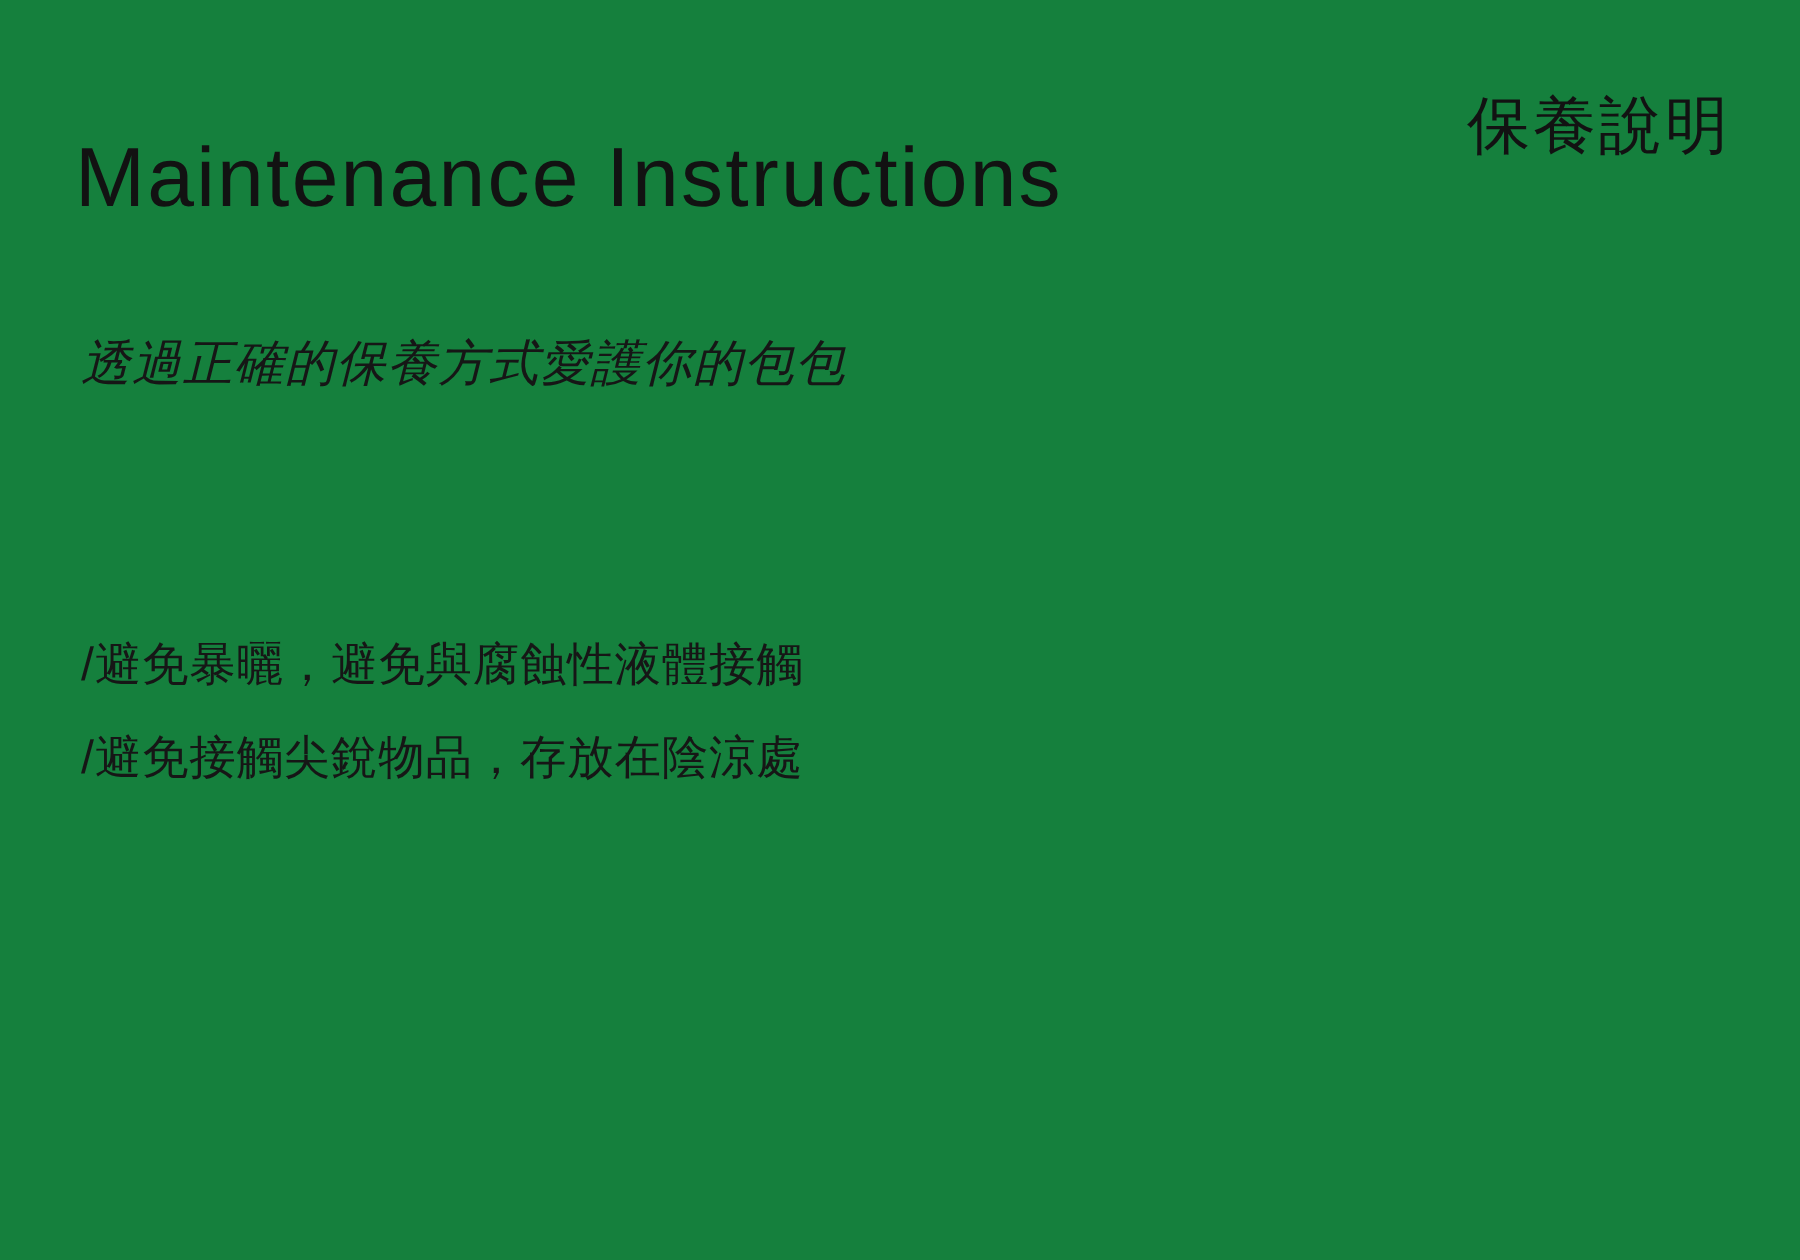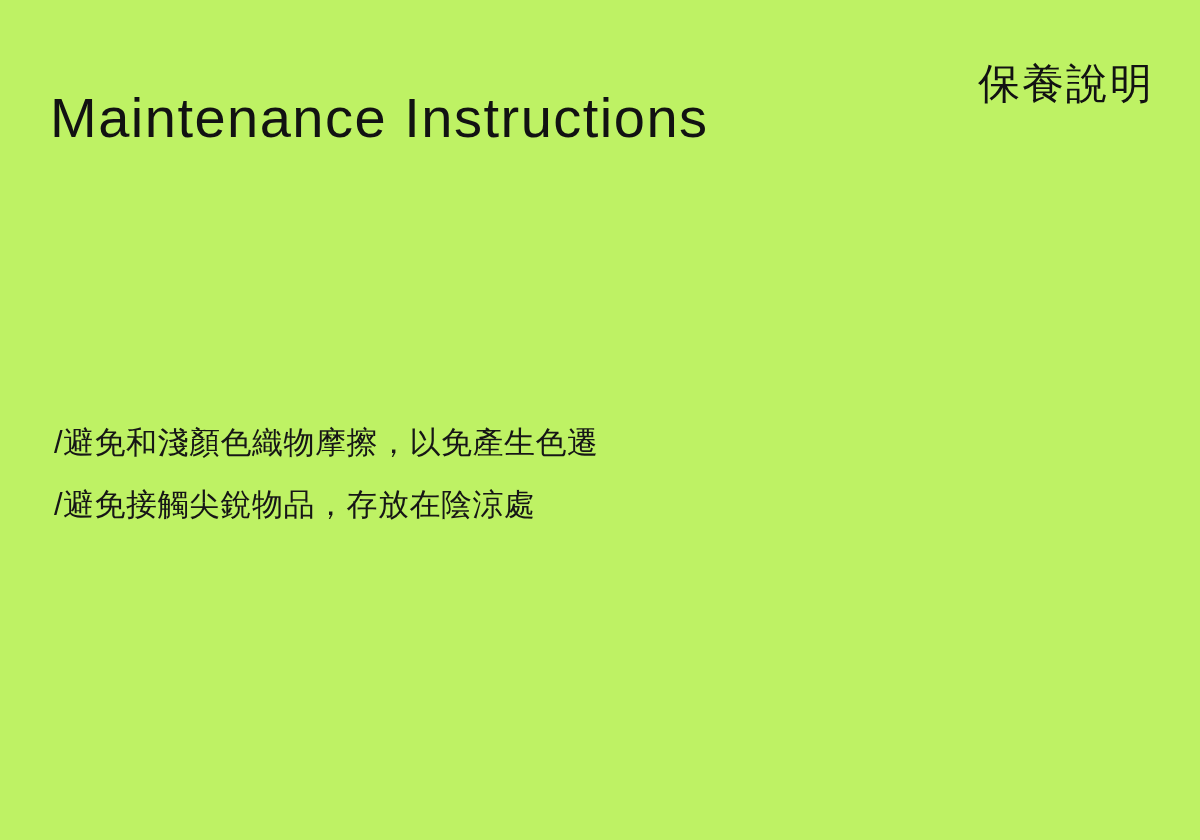--- a/index.html
+++ b/index.html
@@ -11,21 +11,21 @@
     height: 840px;
     background: #ffffff;
     position: relative;
     overflow: hidden;
     font-family: "Liberation Sans", "DejaVu Sans", sans-serif;
     color: #151515;
   }
   .page {
     position: absolute;
     inset: 0;
-    background: #bef264;
+    background: #15803d;
   }
   .title-en {
     position: absolute;
     left: 50px;
     top: 48px;
     font-size: 56px;
     font-weight: 500;
     letter-spacing: 1.5px;
     line-height: 64px;
     white-space: nowrap;
@@ -70,20 +70,21 @@
 </head>
 <body>
 
 <div class="page">
 
   <h1 class="title-en">Maintenance Instructions</h1>
 
   <div class="title-zh">保養說明</div>
 
   <div class="intro">
+    <div>透過正確的保養方式愛護你的包包</div>
   </div>
 
   <div class="instruction-list">
-    <div class="instruction-item">/避免和淺顏色織物摩擦，以免產生色遷</div>
+    <div class="instruction-item">/避免暴曬，避免與腐蝕性液體接觸</div>
     <div class="instruction-item">/避免接觸尖銳物品，存放在陰涼處</div>
   </div>
 
 </div>
 
 </body></html>

